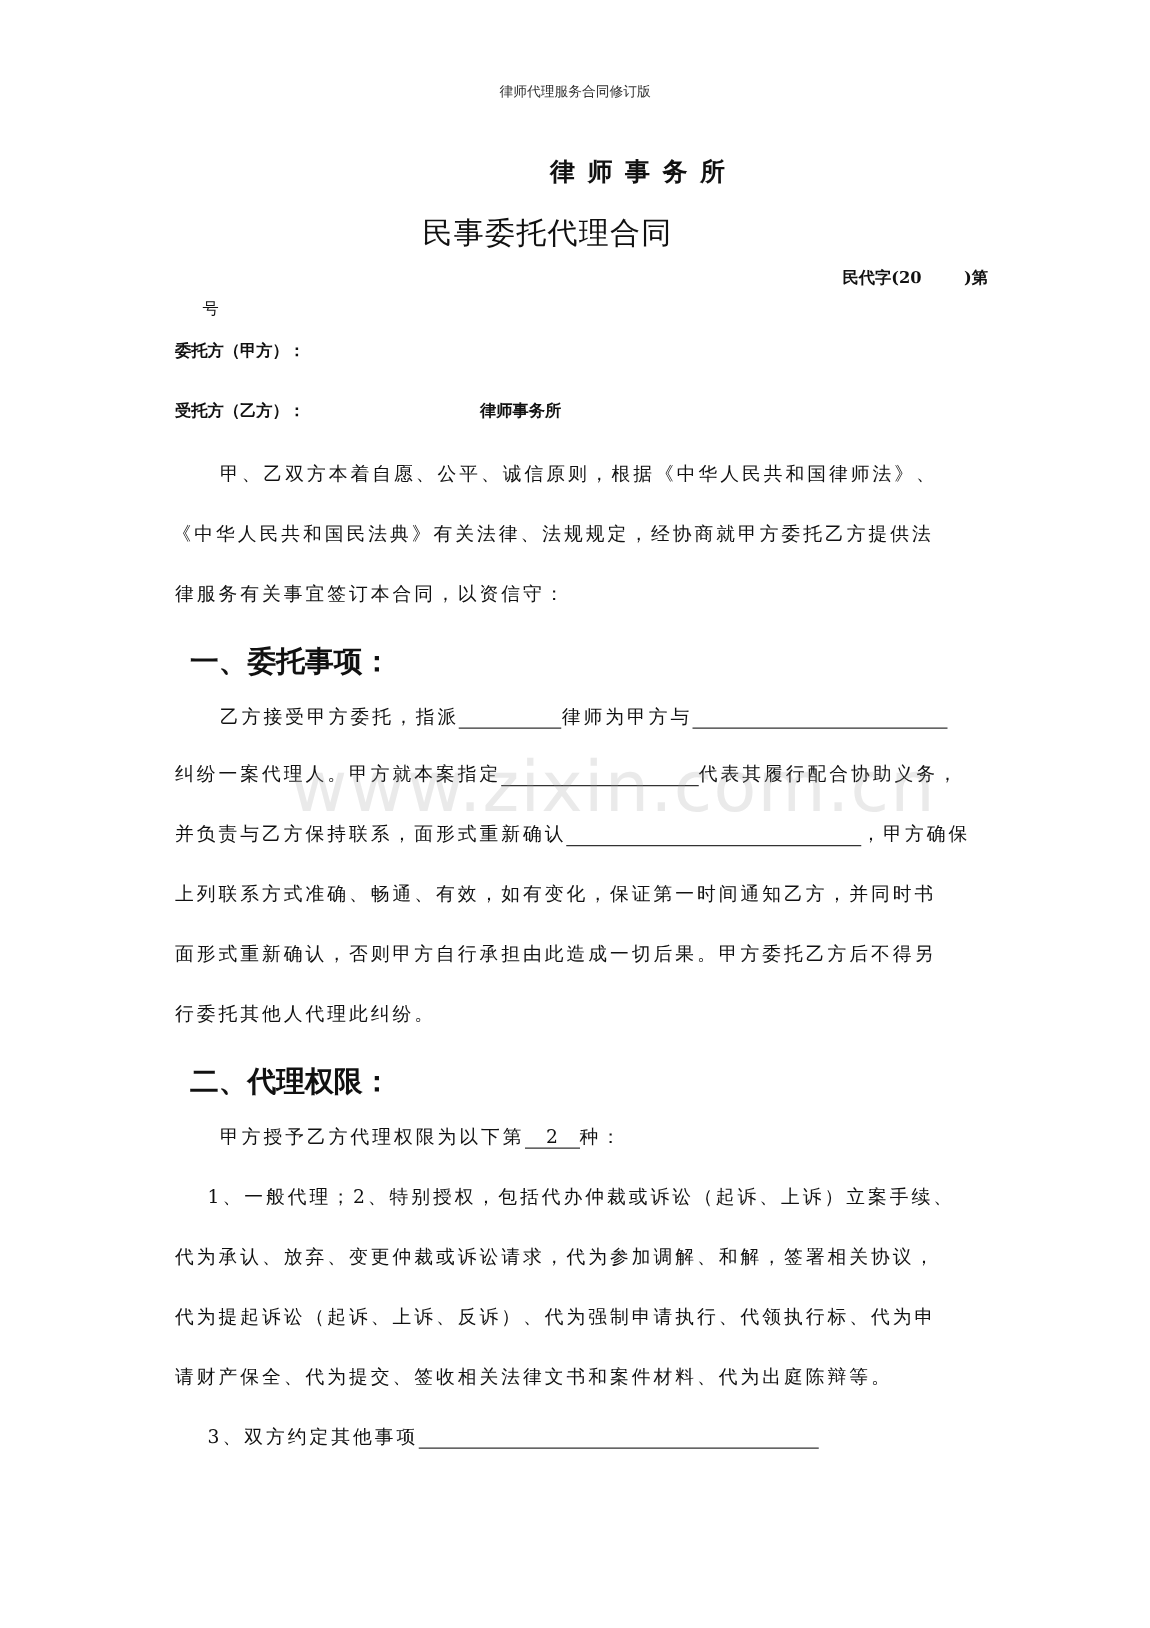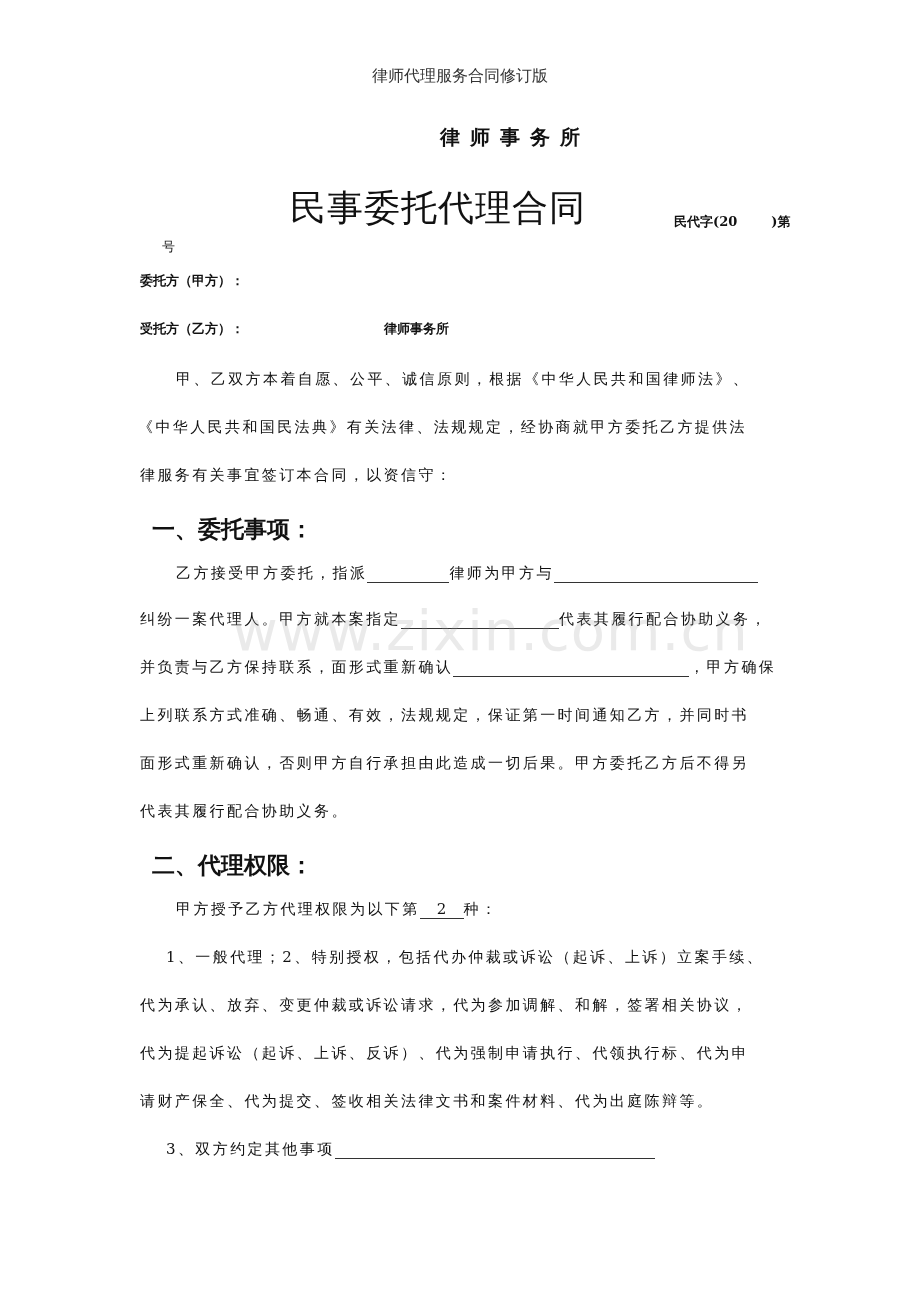--- a/index.html
+++ b/index.html
@@ -1,21 +1,21 @@
 <!DOCTYPE html>
 <html><head>
 <meta charset="utf-8">
 <style>
   html, body { margin:0; padding:0; background:#ffffff; }
   body { width:920px; height:1302px; position:relative; overflow:hidden;
          font-family:"DejaVu Serif","Liberation Serif",serif; color:#111; }
   .abs { position:absolute; white-space:nowrap; }
-  .header { left:0; width:920px; top:66px; text-align:center; font-size:16px; color:#333; }
+  .header { left:0; width:920px; top:66px; text-align:center; font-size:11px; color:#333; }
   .firm { left:440px; top:124px; font-size:20px; font-weight:bold; letter-spacing:10px; }
-  .title { left:0; width:876px; top:184px; text-align:center; font-size:36px; letter-spacing:1px; }
+  .title { left:0; width:876px; top:170px; text-align:center; font-size:24px; letter-spacing:1px; }
   .docno { left:674px; top:213px; font-size:13px; font-weight:bold; }
   .docno .gap { display:inline-block; width:34px; }
   .hao { left:162px; top:238px; font-size:13px; }
   .party { left:140px; font-size:13px; font-weight:bold; }
   .party .firmname { position:absolute; left:244px; }
   .line { left:140px; font-size:15px; letter-spacing:2.4px; }
   .sec { left:152px; font-size:23px; font-weight:bold; }
   .blank { display:inline-block; border-bottom:1.5px solid #333; height:18px; vertical-align:bottom; text-align:center; letter-spacing:0; }
   .watermark { left:232px; top:598px; font-family:"DejaVu Sans","Liberation Sans",sans-serif; font-size:56px; color:rgba(160,160,160,0.22); letter-spacing:1px; pointer-events:none; }
 </style>
@@ -47,23 +47,23 @@
 
 <div class="abs line" style="top:564px; left:176px;">
   <span>乙方接受甲方委托，指派</span><span class="blank" style="width:82px;"></span><span>律师为甲方与</span><span class="blank" style="width:204px;"></span>
 </div>
 <div class="abs line" style="top:610px;">
   <span>纠纷一案代理人。甲方就本案指定</span><span class="blank" style="width:158px;"></span><span>代表其履行配合协助义务，</span>
 </div>
 <div class="abs line" style="top:658px;">
   <span>并负责与乙方保持联系，面形式重新确认</span><span class="blank" style="width:236px;"></span><span>，甲方确保</span>
 </div>
-<div class="abs line" style="top:706px;">上列联系方式准确、畅通、有效，法规规定，保证第一时间通知乙方，并同时书</div>
+<div class="abs line" style="top:706px;">上列联系方式准确、畅通、有效，如有变化，保证第一时间通知乙方，并同时书</div>
 <div class="abs line" style="top:754px;">面形式重新确认，否则甲方自行承担由此造成一切后果。甲方委托乙方后不得另</div>
-<div class="abs line" style="top:802px;">代表其履行配合协助义务。</div>
+<div class="abs line" style="top:802px;">行委托其他人代理此纠纷。</div>
 
 <div class="abs sec" style="top:850px;">二、代理权限：</div>
 
 <div class="abs line" style="top:900px; left:176px;">
   <span>甲方授予乙方代理权限为以下第</span><span class="blank" style="width:44px;">2</span><span>种：</span>
 </div>
 <div class="abs line" style="top:948px; left:166px;">1、一般代理；2、特别授权，包括代办仲裁或诉讼（起诉、上诉）立案手续、</div>
 <div class="abs line" style="top:996px;">代为承认、放弃、变更仲裁或诉讼请求，代为参加调解、和解，签署相关协议，</div>
 <div class="abs line" style="top:1044px;">代为提起诉讼（起诉、上诉、反诉）、代为强制申请执行、代领执行标、代为申</div>
 <div class="abs line" style="top:1092px;">请财产保全、代为提交、签收相关法律文书和案件材料、代为出庭陈辩等。</div>

